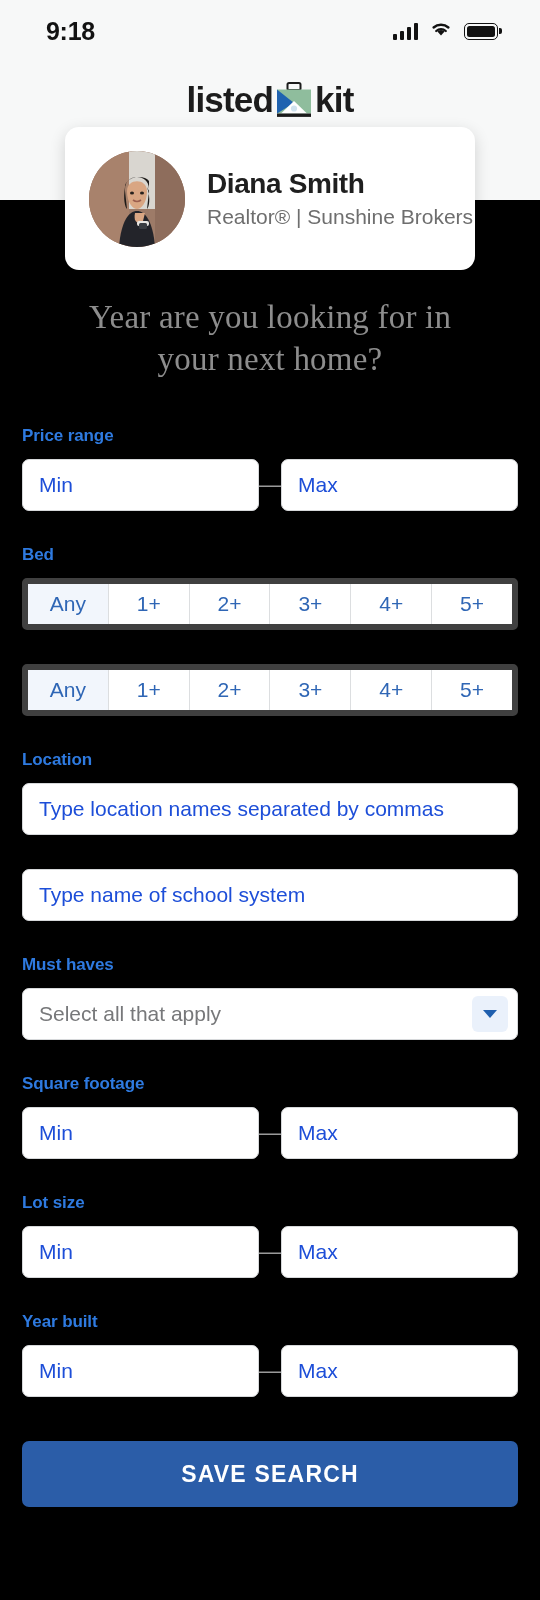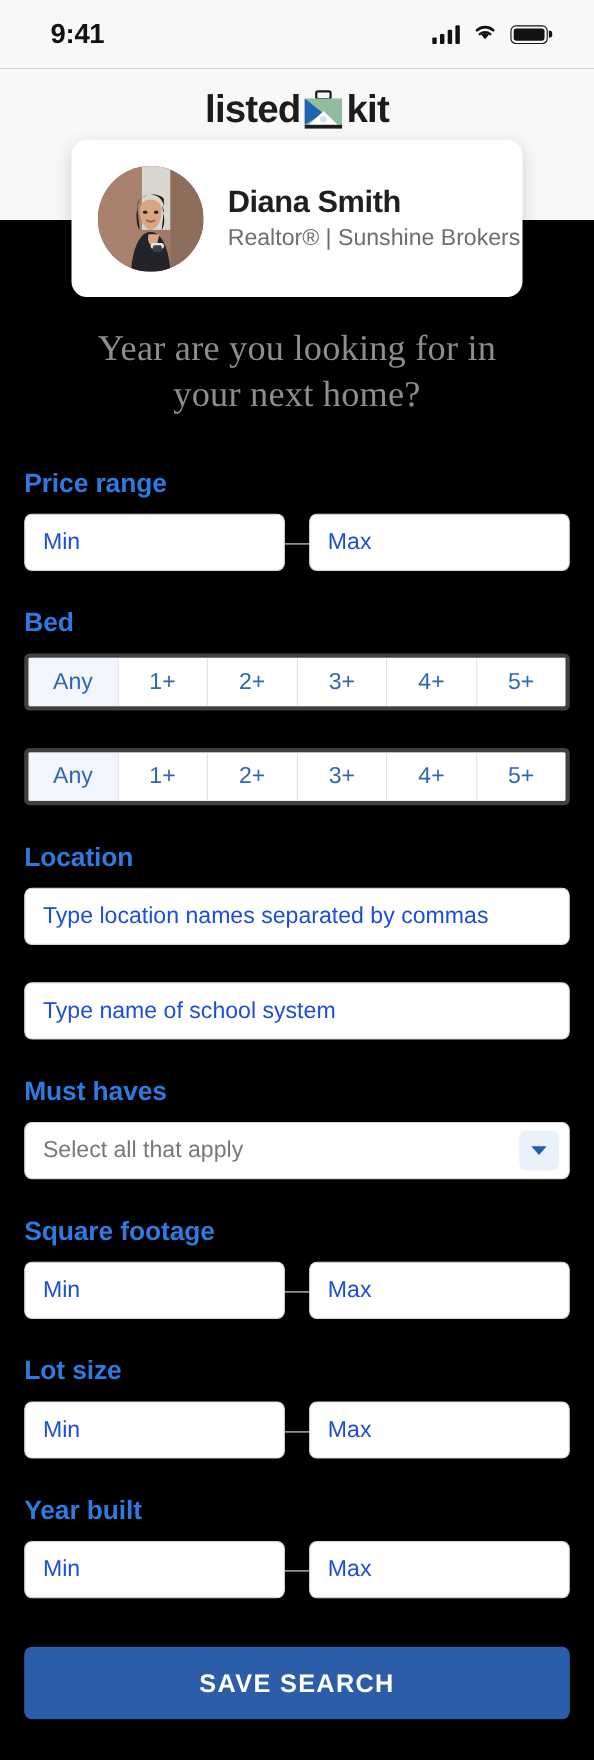--- a/index.html
+++ b/index.html
@@ -141,21 +141,21 @@
     color: #8d8d8d;
     text-align: center;
     padding: 96px 40px 0 40px;
     letter-spacing: 0.2px;
   }
 
   .field-group { margin-top: 34px; }
   .field-group.first { margin-top: 46px; }
 
   .field-label {
-    font-size: 24px;
+    font-size: 17px;
     font-weight: 700;
     color: #2e7ae0;
     margin-bottom: 13px;
     letter-spacing: -0.1px;
   }
 
   .range-row {
     display: flex;
     align-items: center;
     gap: 0;
@@ -182,21 +182,21 @@
     box-shadow: 0 1px 2px rgba(0,0,0,0.05);
     min-width: 0;
   }
   .text-input.full { width: 100%; flex: none; }
 
   
   .segmented {
     display: flex;
     width: 100%;
     height: 52px;
-    border: 4px solid #404040;
+    border: 6px solid #404040;
     border-radius: 5px;
     overflow: hidden;
     background: #ffffff;
   }
   .segment {
     flex: 1 1 0;
     display: flex;
     align-items: center;
     justify-content: center;
     font-size: 21px;
@@ -255,21 +255,21 @@
     font-weight: 700;
     letter-spacing: 1.2px;
   }
 </style>
 </head>
 <body>
 
 <div class="screen">
 
   <div class="status-bar">
-    <div class="status-time">9:41</div>
+    <div class="status-time">9:18</div>
     <div class="status-icons">
       <span class="signal-bars">
         <i></i>
           <i></i>
           <i></i>
           <i></i>
       </span>
       <span>
         <svg width="24" height="18" viewBox="0 0 24 18">
           <path d="M12 15.6 L8.4 11.4 A5.6 5.6 0 0 1 15.6 11.4 Z" fill="#121212"></path>

